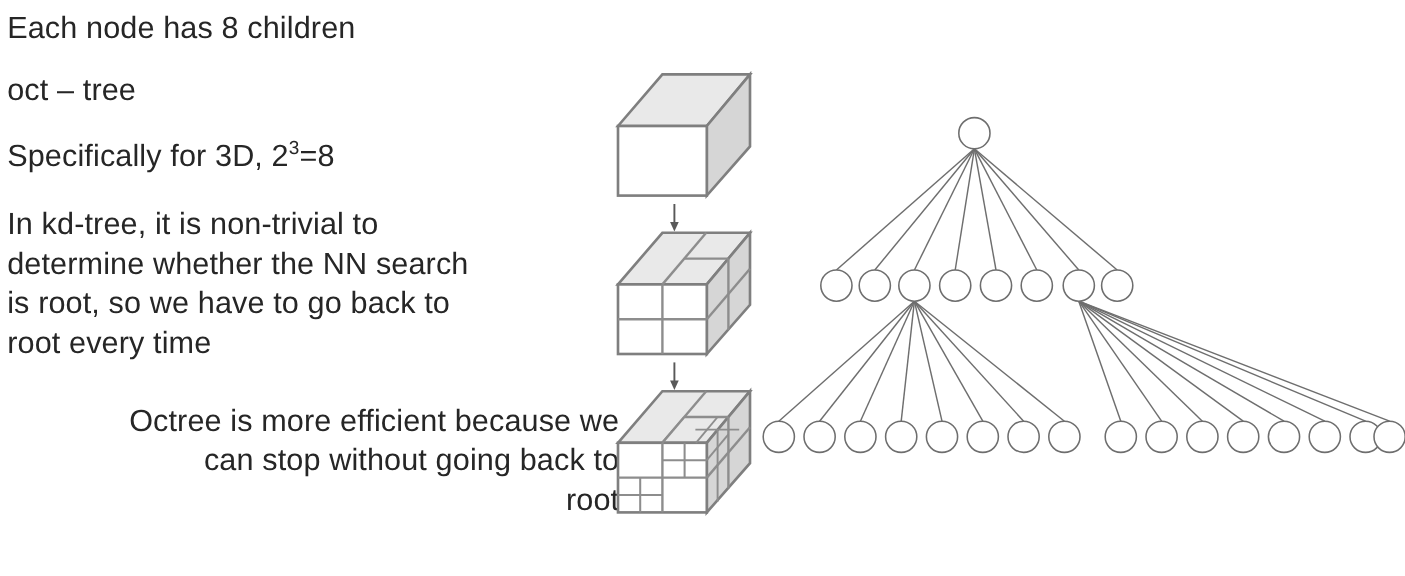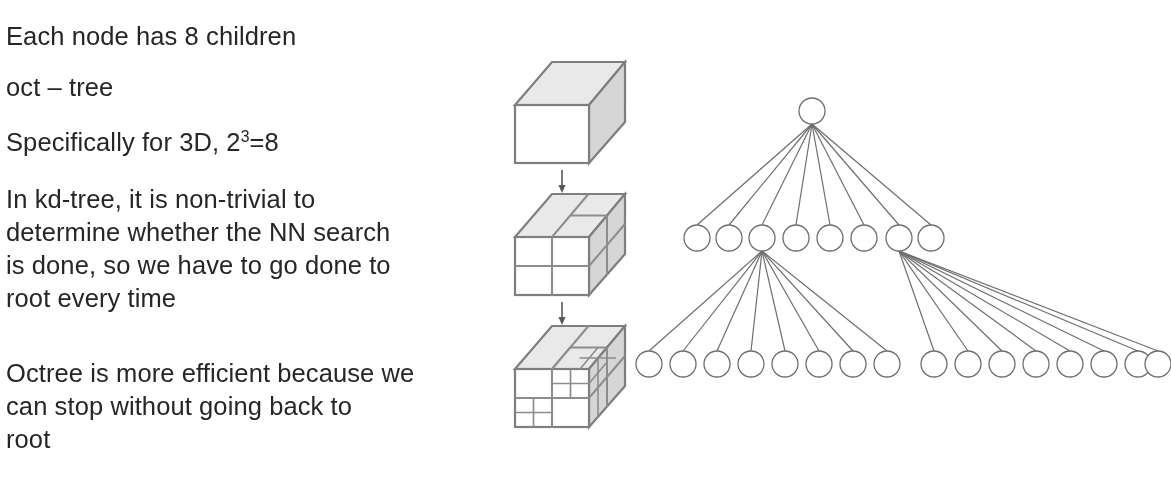--- a/index.html
+++ b/index.html
@@ -13,35 +13,35 @@
     position: relative;
     overflow: hidden;
     font-family: "Liberation Sans", sans-serif;
     color: #2b2b2b;
   }
 
   
   #text-column {
     position: absolute;
     left: 6px;
-    top: 12px;
+    top: 0px;
     width: 510px;
   }
   .para {
     font-size: 25.5px;
     line-height: 33px;
     color: #262626;
     letter-spacing: 0.1px;
     white-space: pre-line;
   }
   .para-gap-1 { margin-top: 8px; }
   .para-gap-2 { margin-top: 18px; }
   .para-gap-3 { margin-top: 22px; }
   .para-gap-4 { margin-top: 24px; }
-  .para-gap-5 { margin-top: 42px; }
+  .para-gap-5 { margin-top: 32px; text-align: right; }
   sup.exp {
     font-size: 0.62em;
     vertical-align: super;
     line-height: 0;
   }
 
   
   #diagram {
     position: absolute;
     left: 0;
@@ -58,21 +58,21 @@
 <div id="text-column">
 
   <div class="para para-gap-1">Each node has 8 children</div>
 
   <div class="para para-gap-2">oct – tree</div>
 
   <div class="para para-gap-3"><span>Specifically for 3D, 2</span><sup class="exp">3</sup><span>=8</span></div>
 
   <div class="para para-gap-4">In kd-tree, it is non-trivial to
 determine whether the NN search
-is done, so we have to go done to
+is root, so we have to go back to
 root every time</div>
 
   <div class="para para-gap-5">Octree is more efficient because we
 can stop without going back to
 root</div>
 </div>
 
 <svg id="diagram" viewBox="0 0 1171 480" xmlns="http://www.w3.org/2000/svg">
 
   <g>

